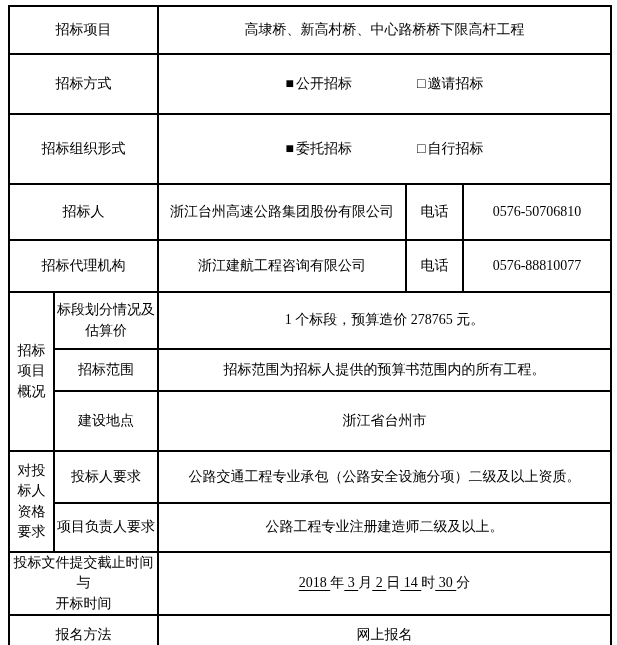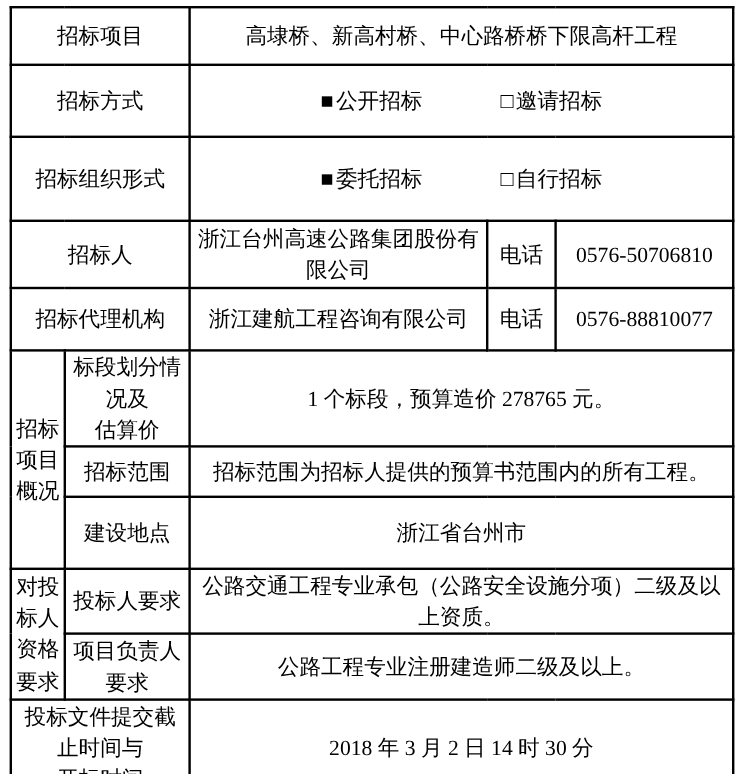--- a/index.html
+++ b/index.html
@@ -17,29 +17,29 @@
     top: 5px;
     width: 602px;
     border-collapse: collapse;
     table-layout: fixed;
   }
   .doc-table td {
     border: 2px solid #000000;
     background: #ffffff;
     text-align: center;
     vertical-align: middle;
-    font-size: 18px;
+    font-size: 14px;
     line-height: 1.45;
     padding: 0 2px;
     overflow: hidden;
   }
   .ml { white-space: pre-line; }           
   .small-label { font-size: 13px; }
   .date-cell { white-space: pre; }
-  .u { text-underline-offset: 3px; }
+  .u { text-decoration: underline; text-underline-offset: 3px; }
   .opt { white-space: nowrap; }
   .opt + .opt { margin-left: 65px; }
   .box { display: inline-block; margin-right: 2px; }
 </style>
 </head>
 <body>
 
 <table class="doc-table">
   <colgroup>
     <col style="width:45px">

